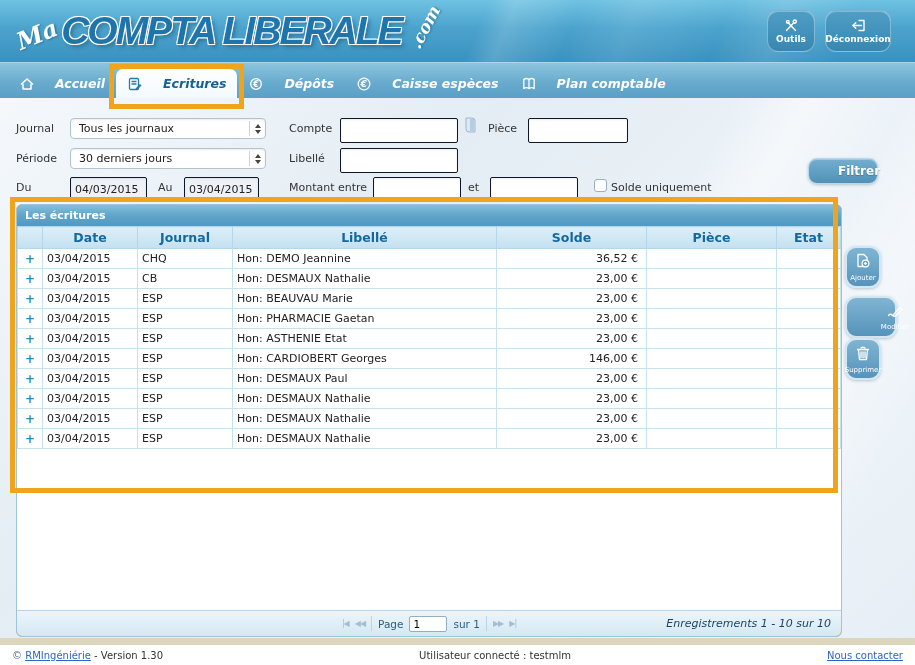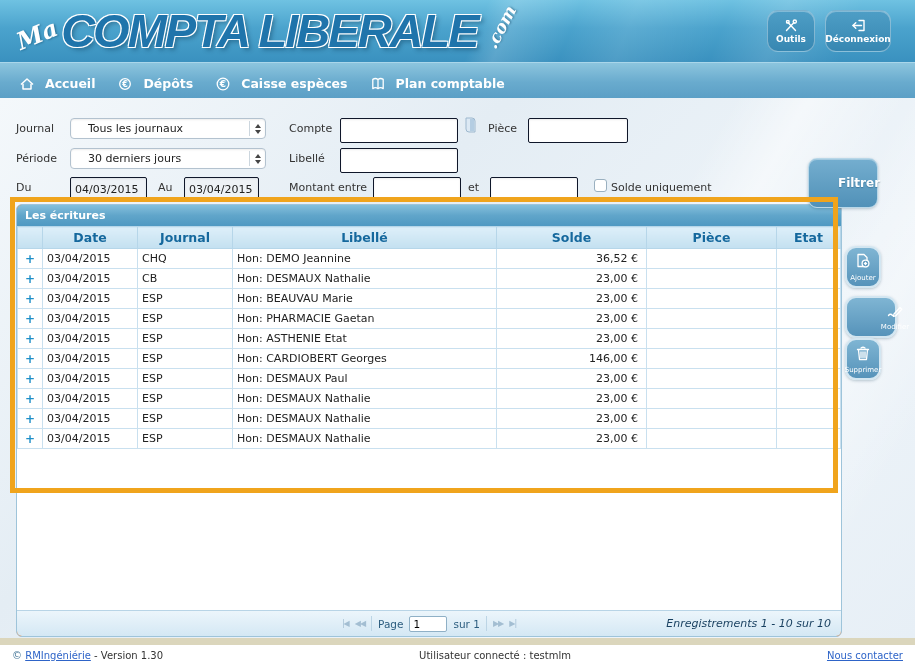--- a/index.html
+++ b/index.html
@@ -19,21 +19,21 @@
     background:linear-gradient(112deg, transparent 52%, rgba(255,255,255,.16) 55%, transparent 62%, rgba(255,255,255,.10) 68%, transparent 78%, rgba(255,255,255,.12) 84%, transparent 92%);
   }
   .logo { position:absolute; left:16px; top:0; height:62px; display:flex; align-items:center; z-index:2; }
   .logo-ma {
     font-family:"DejaVu Serif","Liberation Serif",serif; font-style:italic; font-weight:bold;
     color:#fff; font-size:24px; transform:rotate(-22deg); margin-right:3px; margin-top:6px;
     text-shadow:1px 1px 2px rgba(0,50,80,.4);
   }
   .logo-main {
     font-family:"Liberation Sans",sans-serif; font-style:italic; font-weight:900;
-    font-size:47px; letter-spacing:-2px; color:#1f74ab; line-height:60px;
+    font-size:39px; letter-spacing:-2px; color:#1f74ab; line-height:60px;
     text-shadow:-1px -1px 0 #fff,1px -1px 0 #fff,-1px 1px 0 #fff,1px 1px 0 #fff,3px 3px 4px rgba(0,40,70,.35);
   }
   .logo-com {
     font-family:"DejaVu Serif","Liberation Serif",serif; font-style:italic; font-weight:bold;
     color:#fff; font-size:17px; transform:rotate(-62deg); margin-left:0px; margin-top:-8px;
     text-shadow:1px 1px 2px rgba(0,50,80,.4);
   }
   .hbtn {
     position:absolute; top:10px; height:42px; z-index:3;
     background:linear-gradient(180deg,#4e9ec6,#3787b2);
@@ -46,23 +46,23 @@
   .hbtn-deco { right:24px; width:66px; }
   .hbtn svg { display:block; }
   
   .navbar {
     position:absolute; left:0; top:62px; width:915px; height:36px;
     background:linear-gradient(180deg,#8cc5de 0%,#69abce 55%,#5b9fc6 100%);
     border-top:1px solid #a9d6ea;
     display:flex; align-items:flex-end; padding-left:8px; z-index:10;
   }
   .tab {
-    display:flex; align-items:center; gap:10px; height:29px;
+    display:flex; align-items:center; gap:20px; height:29px;
     padding:0 11px; color:#ffffff; font-size:12.5px; font-weight:bold;
-    cursor:pointer; white-space:nowrap;
+    cursor:pointer; white-space:nowrap;font-style:italic;
   }
   .tab .ticon { display:flex; align-items:center; }
   .tab.active {
     position:relative; background:linear-gradient(180deg,#ffffff 0%,#f2f9fd 100%);
     color:#16618f; border-radius:7px 7px 0 0;
   }
   .tab-highlight {
     position:absolute; left:-7px; right:-7px; top:-5px; bottom:-11px;
     border:5px solid #f0a41c; pointer-events:none; z-index:60;
   }
@@ -72,39 +72,39 @@
     background:linear-gradient(135deg,#f4f8fb 0%,#e4edf4 35%,#eef4f9 70%,#e7eff6 100%);
   }
   .content::after {
     content:""; position:absolute; inset:0; pointer-events:none;
     background:linear-gradient(120deg, transparent 60%, rgba(255,255,255,.5) 66%, transparent 74%, rgba(255,255,255,.35) 82%, transparent 90%);
   }
   .flabel { position:absolute; font-size:11px; color:#333; z-index:5; }
   .fselect {
     position:absolute; width:196px; height:21px; background:#fff;
     border:1px solid #b3c2cf; border-radius:4px; display:flex; align-items:center;
-    font-size:11px; color:#222; padding:0 4px 0 17px; z-index:5; cursor:pointer;
+    font-size:11px; color:#222; padding:0 4px 0 8px; z-index:5; cursor:pointer;
     box-shadow:inset 0 1px 2px rgba(0,0,0,.08);
   }
   .stepper { margin-left:auto; display:flex; flex-direction:column; align-items:center; gap:2px; padding-left:5px; border-left:1px solid #ccd6de; height:15px; justify-content:center; }
   .tri-up { width:0; height:0; border-left:3.5px solid transparent; border-right:3.5px solid transparent; border-bottom:4.5px solid #444; }
   .tri-dn { width:0; height:0; border-left:3.5px solid transparent; border-right:3.5px solid transparent; border-top:4.5px solid #444; }
   .finput {
     position:absolute; height:25px; background:#fff; border:1px solid #0f172a;
     border-radius:2px; font-size:11px; color:#222; padding:0 4px; z-index:5;
     font-family:"DejaVu Sans","Liberation Sans",sans-serif;
     box-shadow:inset 0 1px 2px rgba(0,0,0,.08);
   }
   .finput.datebox { background:#eef2f6; }
   .fcheck {
     position:absolute; width:13px; height:13px; background:#fff;
     border:1px solid #9ab0c0; border-radius:3px; z-index:5; cursor:pointer;
   }
   .btn-filtrer {
-    position:absolute; left:808px; top:158px; width:70px; height:50px;
+    position:absolute; left:808px; top:158px; width:70px; height:26px;
     background:linear-gradient(180deg,#74aecf 0%,#5191b8 100%);
     border:1px solid #b8d7e8; border-radius:9px; color:#fff; font-weight:bold;
     font-size:12px; display:flex; align-items:center; justify-content:center;
     cursor:pointer; z-index:5; box-shadow:0 1px 3px rgba(0,50,80,.25), inset 0 1px 0 rgba(255,255,255,.35);
     text-shadow:0 1px 1px rgba(0,50,80,.3);
     padding-left:32px;
   }
   
   .panel {
     position:absolute; left:16px; top:204px; width:826px; height:433px;
@@ -215,20 +215,33 @@
   <div class="tab">
     <span class="ticon">
       <svg width="16" height="16" viewBox="0 0 16 16">
           <g stroke="#fff" stroke-width="1.5" fill="none" stroke-linejoin="round">
             <path d="M2 8.5 L8 3 L14 8.5"></path>
             <path d="M4 7.8 V13 H12 V7.8"></path>
           </g>
         </svg>
     </span>
     <span>Accueil</span>
+  </div>
+  <div class="tab active">
+    <span class="tab-highlight"></span>
+    <span class="ticon">
+      <svg width="16" height="16" viewBox="0 0 16 16">
+          <g stroke="#2579ab" stroke-width="1.3" fill="none" stroke-linejoin="round">
+            <rect x="2.5" y="2.5" width="9" height="11" rx="1.2"></rect>
+            <path d="M4.5 5.5 h5 M4.5 8 h5"></path>
+            <path d="M8.5 12.5 L13 8 L14.5 9.5 L10 14 Z" fill="#2579ab" stroke="none"></path>
+          </g>
+        </svg>
+    </span>
+    <span>Ecritures</span>
   </div>
   <div class="tab">
     <span class="ticon">
       <svg width="16" height="16" viewBox="0 0 16 16">
           <g stroke="#fff" stroke-width="1.3" fill="none">
             <circle cx="8" cy="8" r="5.3"></circle>
             <text x="8" y="11" font-size="8" text-anchor="middle" fill="#fff" stroke="none" font-weight="bold">€</text>
           </g>
         </svg>
     </span>

